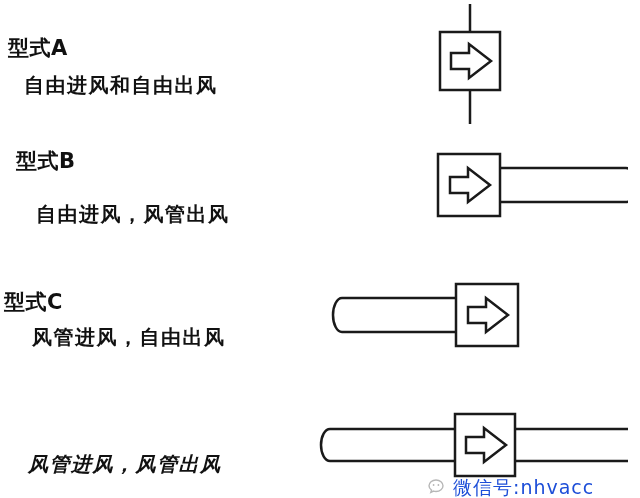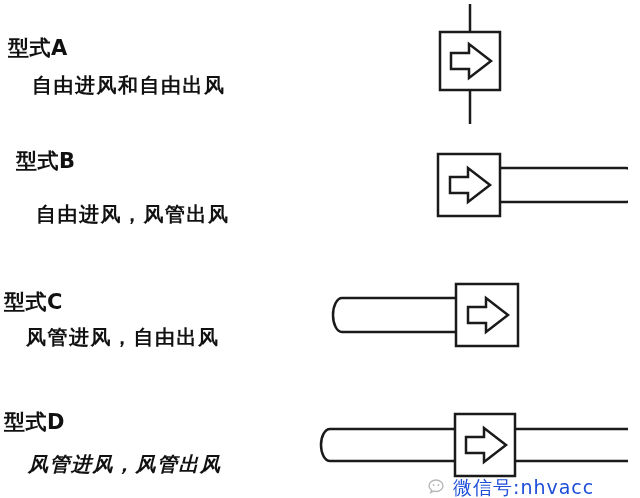--- a/index.html
+++ b/index.html
@@ -28,25 +28,25 @@
     font-size: 20px;
     font-weight: 700;
     letter-spacing: 1.5px;
     white-space: nowrap;
   }
 
   .diagram { position: absolute; }
 
   
   #label-a { left: 8px;  top: 34px;  }
-  #desc-a  { left: 32px; top: 72px;  }
+  #desc-a  { left: 24px; top: 72px;  }
   #label-b { left: 16px;  top: 147px; }
   #desc-b  { left: 36px; top: 201px; }
   #label-c { left: 4px;  top: 288px; text-align: center; }
-  #desc-c  { left: 26px; top: 324px; }
+  #desc-c  { left: 32px; top: 324px; }
   #label-d { left: 4px;  top: 408px; }
   #desc-d  { left: 28px; top: 451px; font-style: italic; }
 
   
   #diagram-a { left: 420px; top: 4px;   }
   #diagram-b { left: 430px; top: 150px; }
   #diagram-c { left: 330px; top: 280px; }
   #diagram-d { left: 318px; top: 412px; }
 
   .watermark {
@@ -70,21 +70,20 @@
 
   <div id="label-a" class="type-label">型式A</div>
   <div id="desc-a" class="type-desc">自由进风和自由出风</div>
 
   <div id="label-b" class="type-label">型式B</div>
   <div id="desc-b" class="type-desc">自由进风，风管出风</div>
 
   <div id="label-c" class="type-label">型式C</div>
   <div id="desc-c" class="type-desc">风管进风，自由出风</div>
 
-  <div id="label-d" class="type-label">型式D</div>
   <div id="desc-d" class="type-desc">风管进风，风管出风</div>
 
   <svg id="diagram-a" class="diagram" width="100" height="122" viewBox="0 0 100 122">
     <line x1="50" y1="0" x2="50" y2="28" stroke="#1a1a1a" stroke-width="2.5"></line>
     <line x1="50" y1="86" x2="50" y2="120" stroke="#1a1a1a" stroke-width="2.5"></line>
     <rect x="20" y="28" width="60" height="58" fill="#ffffff" stroke="#1a1a1a" stroke-width="2.5"></rect>
     <path d="M 31,49 L 49,49 L 49,40 L 71,57 L 49,74 L 49,65 L 31,65 Z" fill="#ffffff" stroke="#1a1a1a" stroke-width="2.5"></path>
   </svg>
 
   <svg id="diagram-b" class="diagram" width="210" height="72" viewBox="0 0 210 72">

